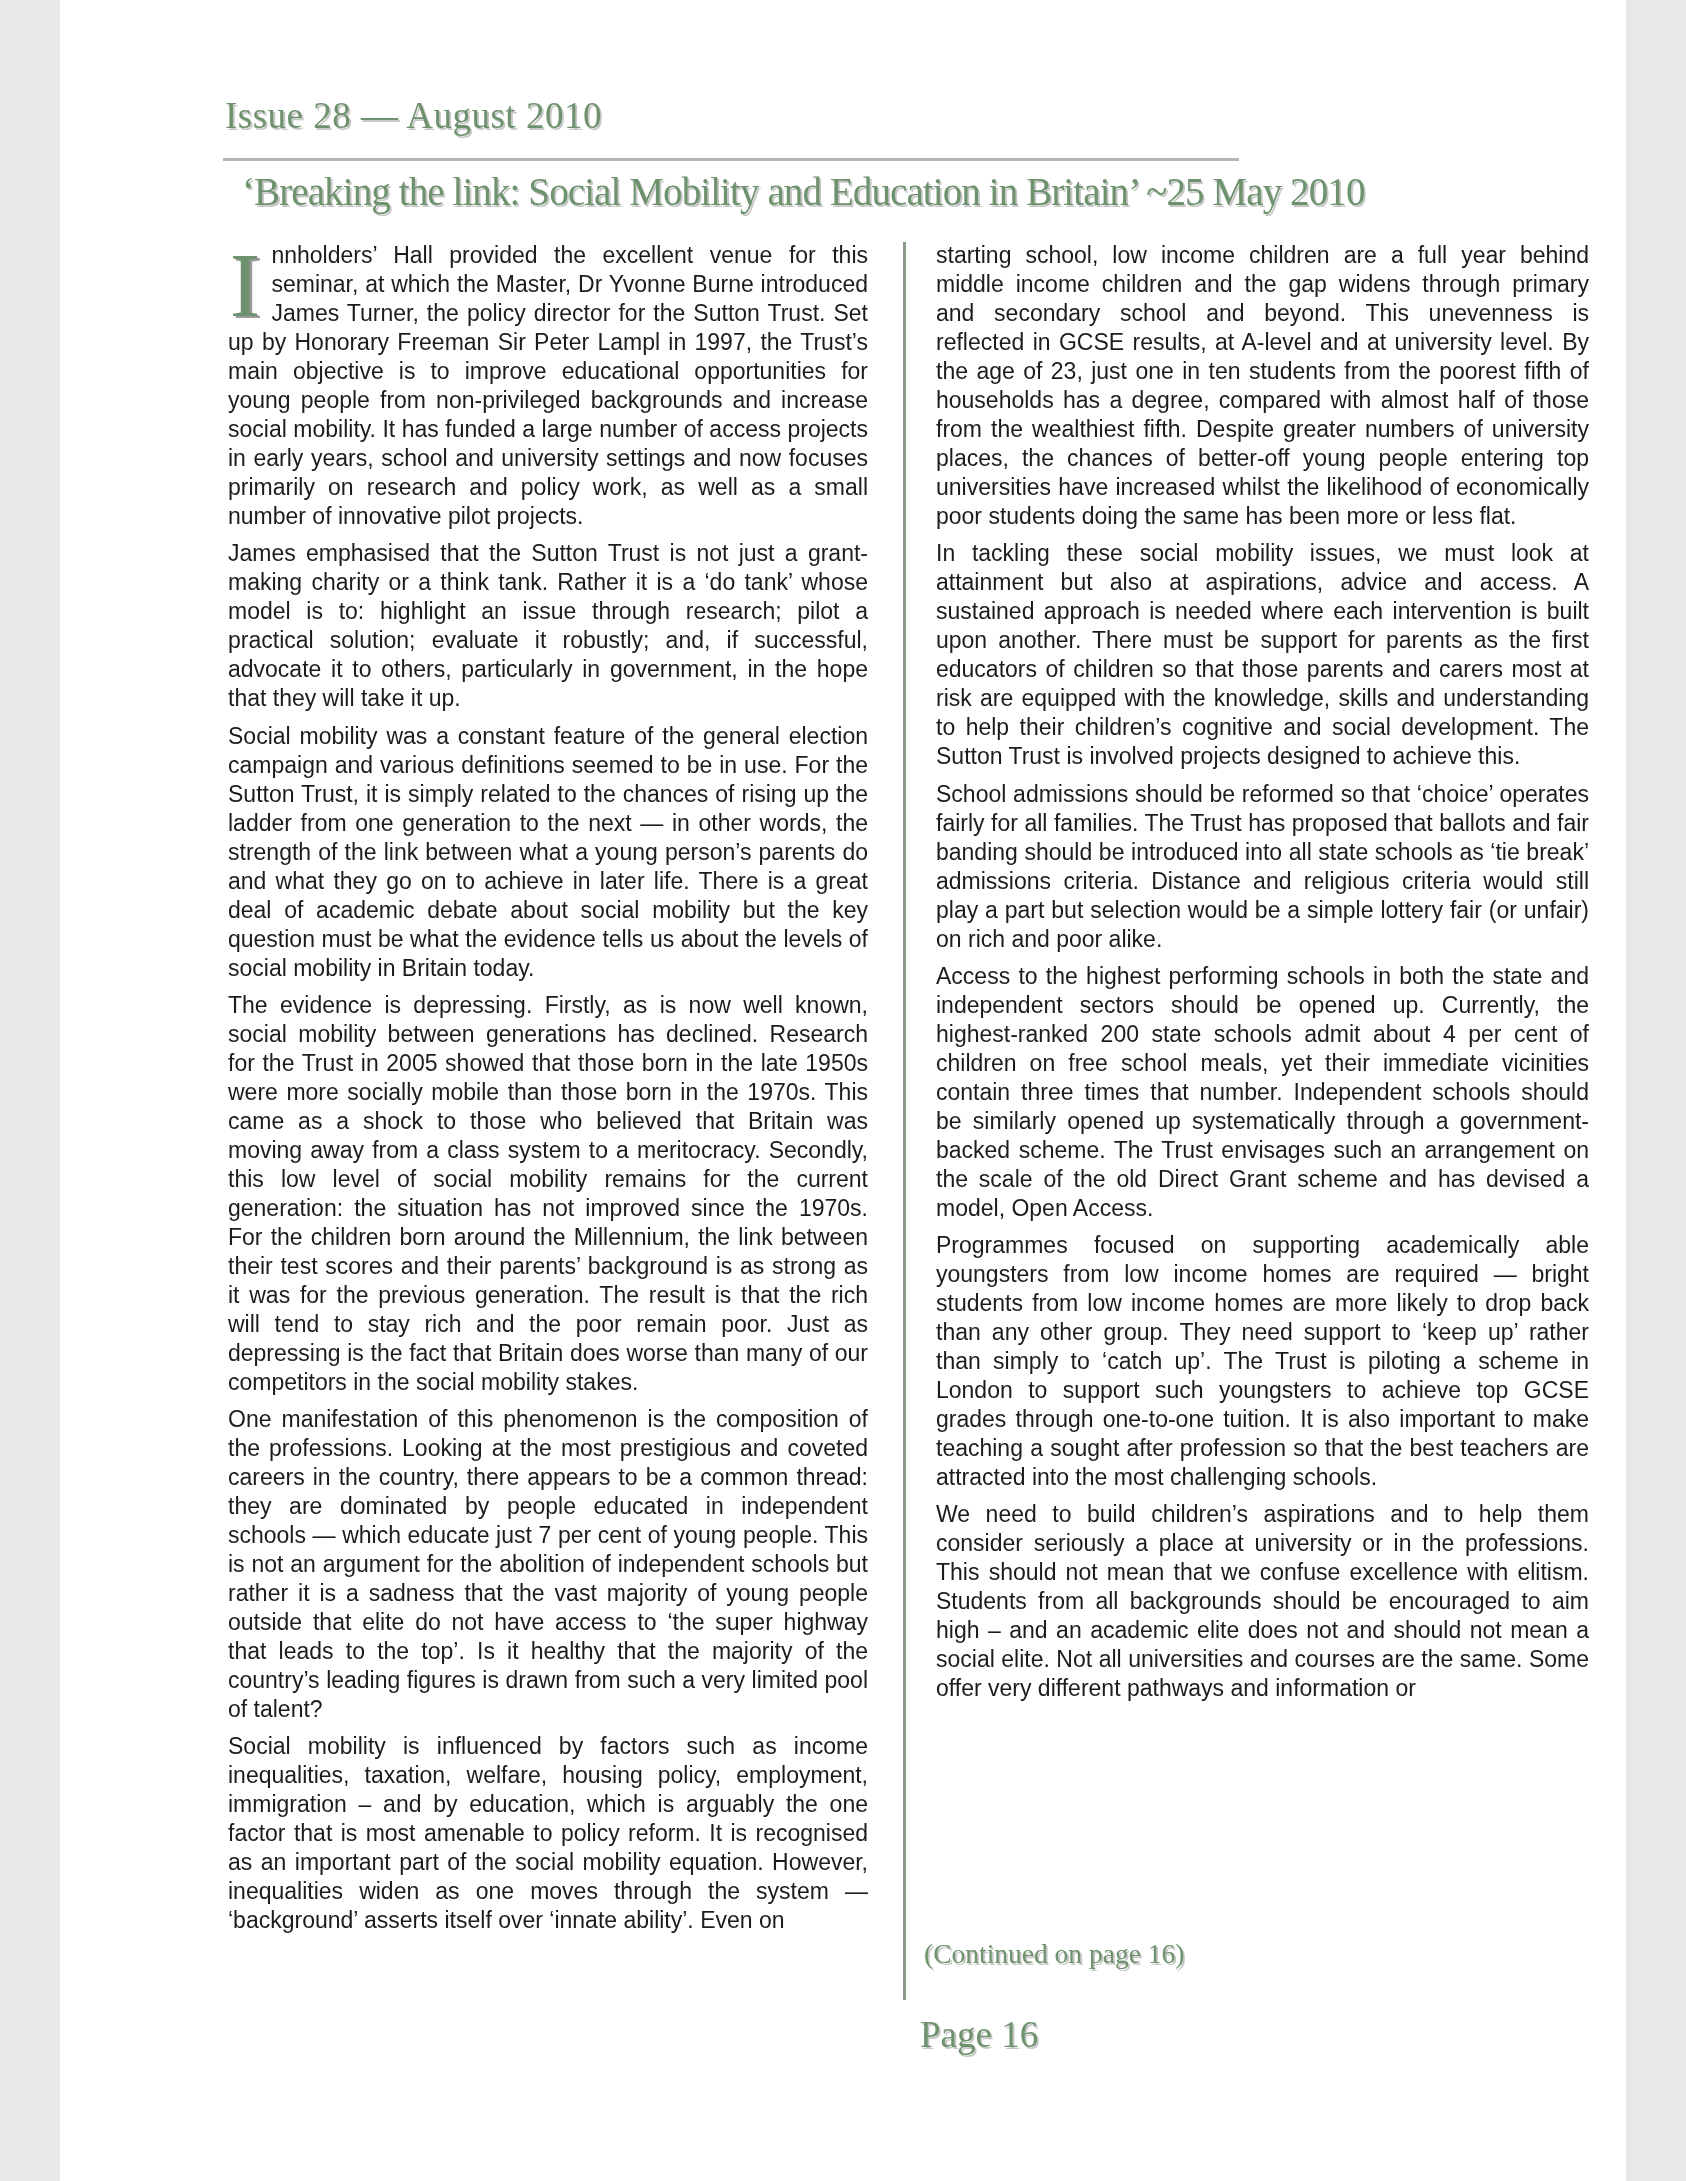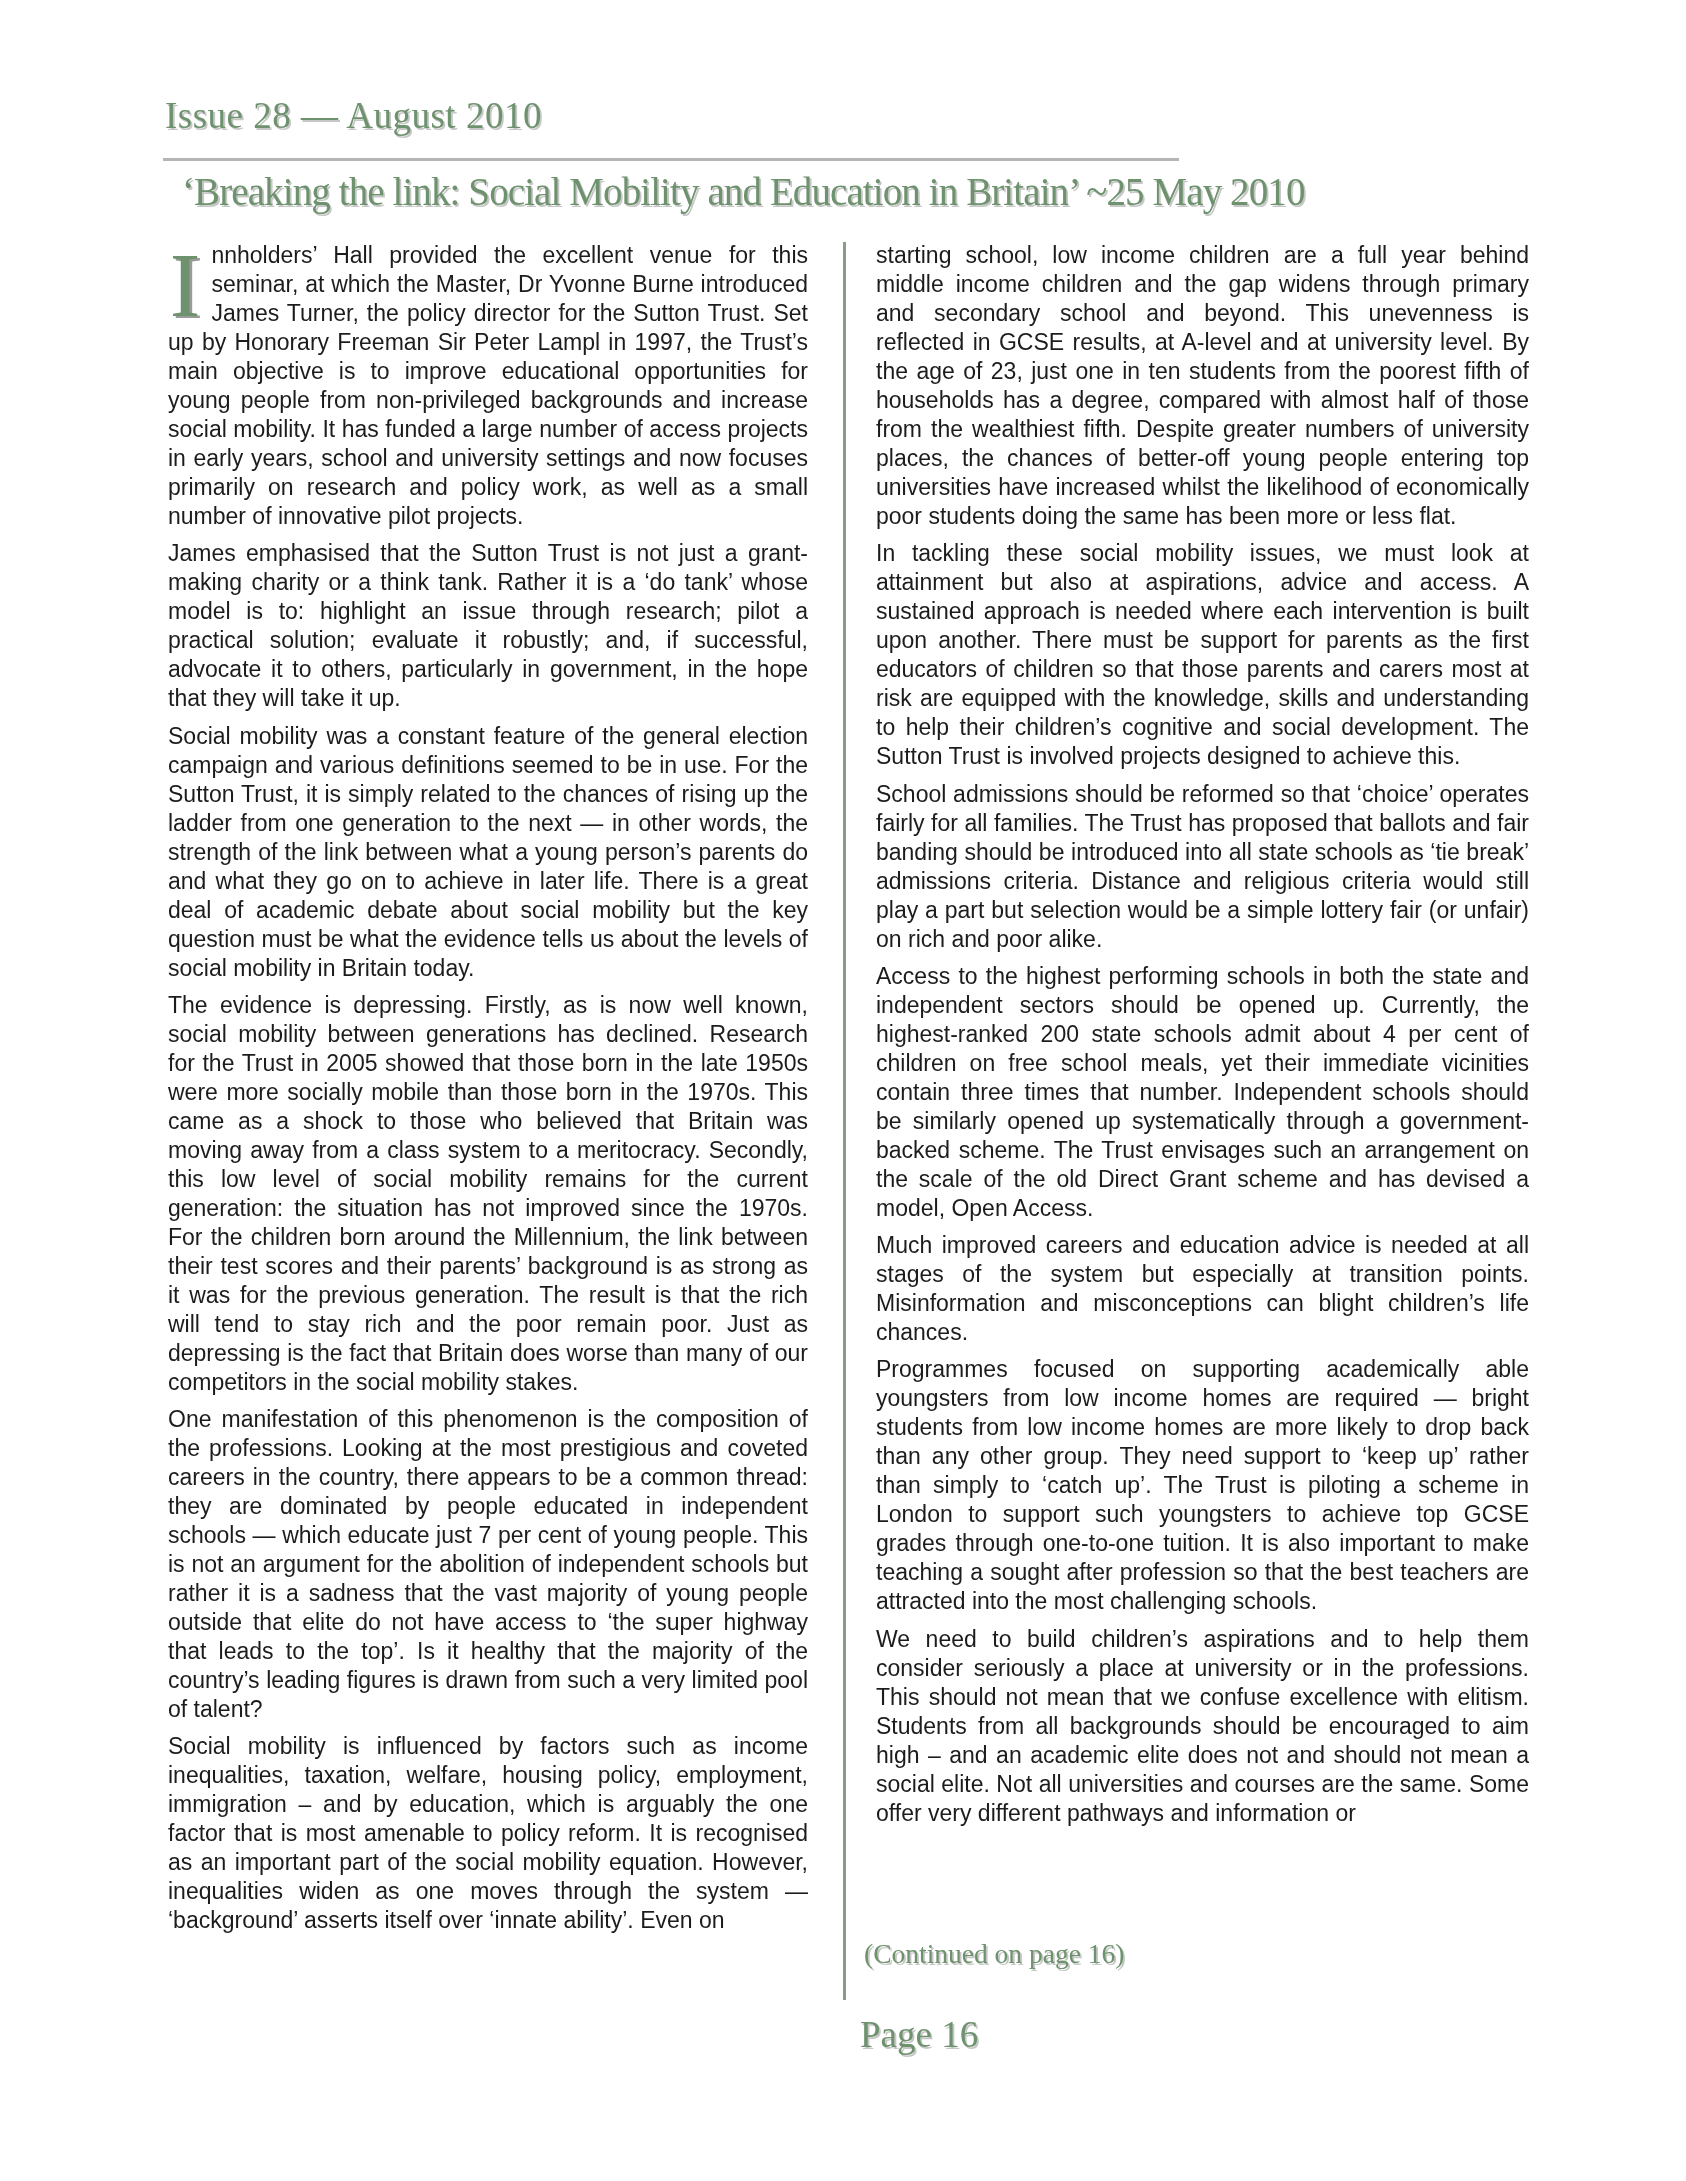--- a/index.html
+++ b/index.html
@@ -1,18 +1,18 @@
 <!DOCTYPE html>
 <html style="--accent_green: #6e926e; --divider_green: #8a9b8a; --rule_gray: #b5b5b5; --body_text: #1c1c1c;font-size:14.7px"><head>
 <meta charset="utf-8">
 <style>
   html,body { margin:0; padding:0; background:#e8e8e8; }
   .page {
     position:relative;
-    width:1686px; height:2182px;
+    width:1566px; height:2182px;
     margin:0 auto;
     background:#ffffff;
     font-family:"Liberation Sans", sans-serif;
     color:var(--body_text, #1c1c1c);
     overflow:hidden;
   }
   .script {
     font-family: cursive;
     color: var(--accent_green, #6e926e);
     text-shadow: 1.8px 1.8px 0 rgba(130,130,130,0.45);
@@ -83,21 +83,20 @@
     <p>Social mobility is influenced by factors such as income inequalities, taxation, welfare, housing policy, employment, immigration – and by education, which is arguably the one factor that is most amenable to policy reform. It is recognised as an important part of the social mobility equation. However, inequalities widen as one moves through the system — ‘background’ asserts itself over ‘innate ability’. Even on</p>
   </div>
 
   <div class="col-divider"></div>
 
   <div class="col col-right">
     <p>starting school, low income children are a full year behind middle income children and the gap widens through primary and secondary school and beyond. This unevenness is reflected in GCSE results, at A-level and at university level. By the age of 23, just one in ten students from the poorest fifth of households has a degree, compared with almost half of those from the wealthiest fifth. Despite greater numbers of university places, the chances of better-off young people entering top universities have increased whilst the likelihood of economically poor students doing the same has been more or less flat.</p>
     <p>In tackling these social mobility issues, we must look at attainment but also at aspirations, advice and access. A sustained approach is needed where each intervention is built upon another. There must be support for parents as the first educators of children so that those parents and carers most at risk are equipped with the knowledge, skills and understanding to help their children’s cognitive and social development. The Sutton Trust is involved projects designed to achieve this.</p>
     <p>School admissions should be reformed so that ‘choice’ operates fairly for all families. The Trust has proposed that ballots and fair banding should be introduced into all state schools as ‘tie break’ admissions criteria. Distance and religious criteria would still play a part but selection would be a simple lottery fair (or unfair) on rich and poor alike.</p>
     <p>Access to the highest performing schools in both the state and independent sectors should be opened up. Currently, the highest-ranked 200 state schools admit about 4 per cent of children on free school meals, yet their immediate vicinities contain three times that number. Independent schools should be similarly opened up systematically through a government-backed scheme. The Trust envisages such an arrangement on the scale of the old Direct Grant scheme and has devised a model, Open Access.</p>
-    <p>Much improved careers and education advice is needed at all stages of the system but especially at transition points. Misinformation and misconceptions can blight children’s life chances.</p>
     <p>Programmes focused on supporting academically able youngsters from low income homes are required — bright students from low income homes are more likely to drop back than any other group. They need support to ‘keep up’ rather than simply to ‘catch up’. The Trust is piloting a scheme in London to support such youngsters to achieve top GCSE grades through one-to-one tuition. It is also important to make teaching a sought after profession so that the best teachers are attracted into the most challenging schools.</p>
     <p>We need to build children’s aspirations and to help them consider seriously a place at university or in the professions. This should not mean that we confuse excellence with elitism. Students from all backgrounds should be encouraged to aim high – and an academic elite does not and should not mean a social elite. Not all universities and courses are the same. Some offer very different pathways and information or</p>
   </div>
 
   <div class="script continued-note">(Continued on page 16)</div>
 
   <div class="script page-label">Page 16</div>
 
 </div>
 

